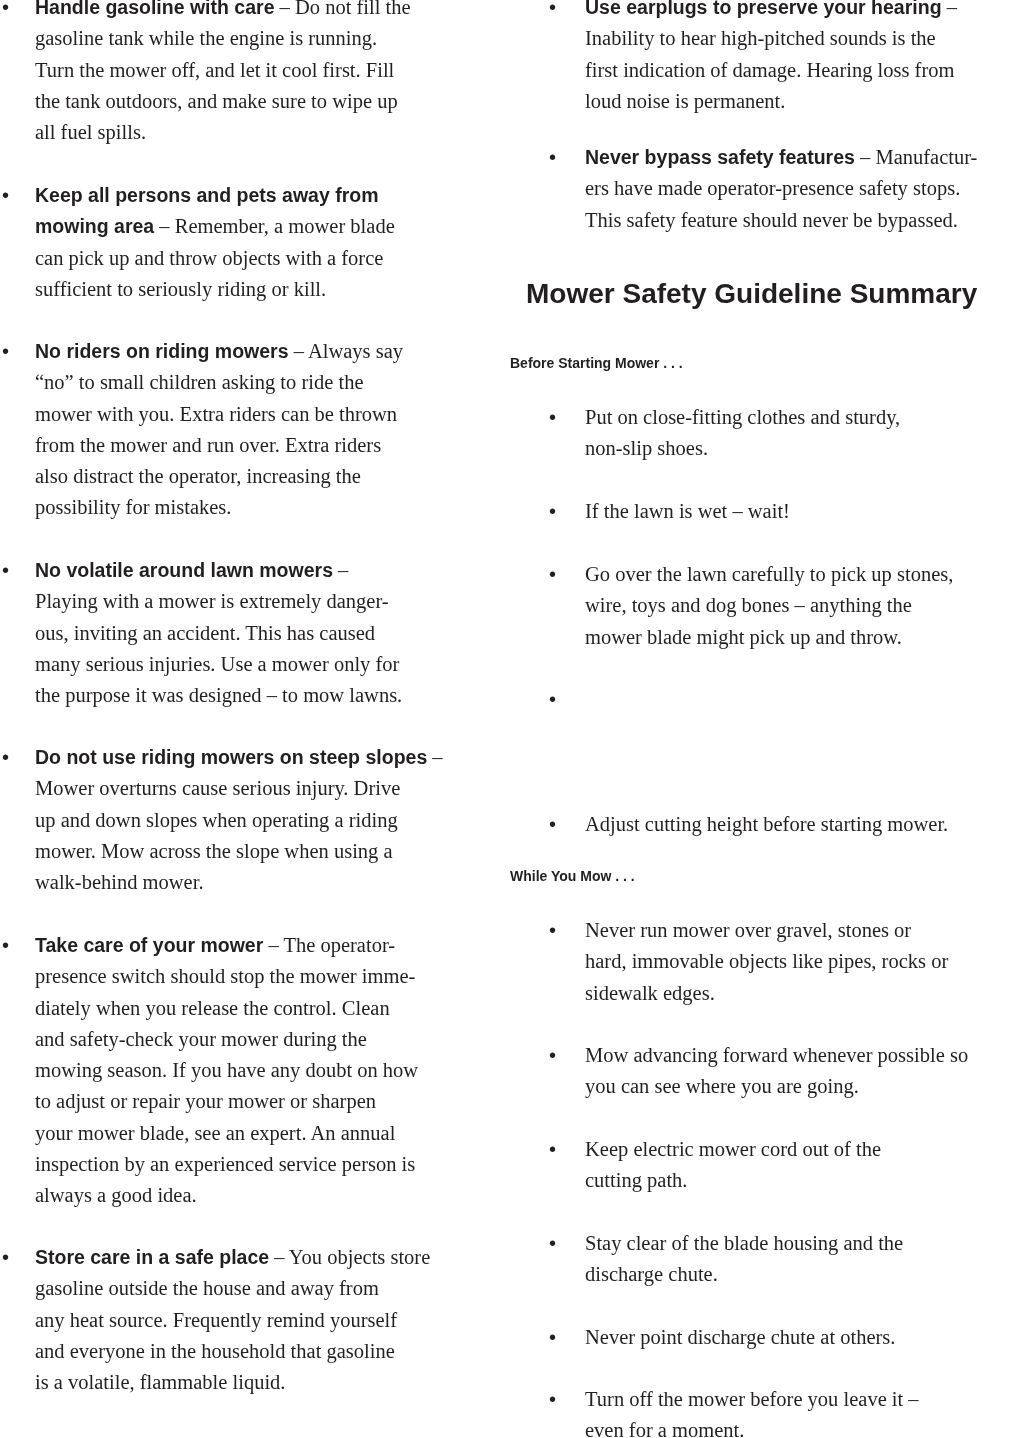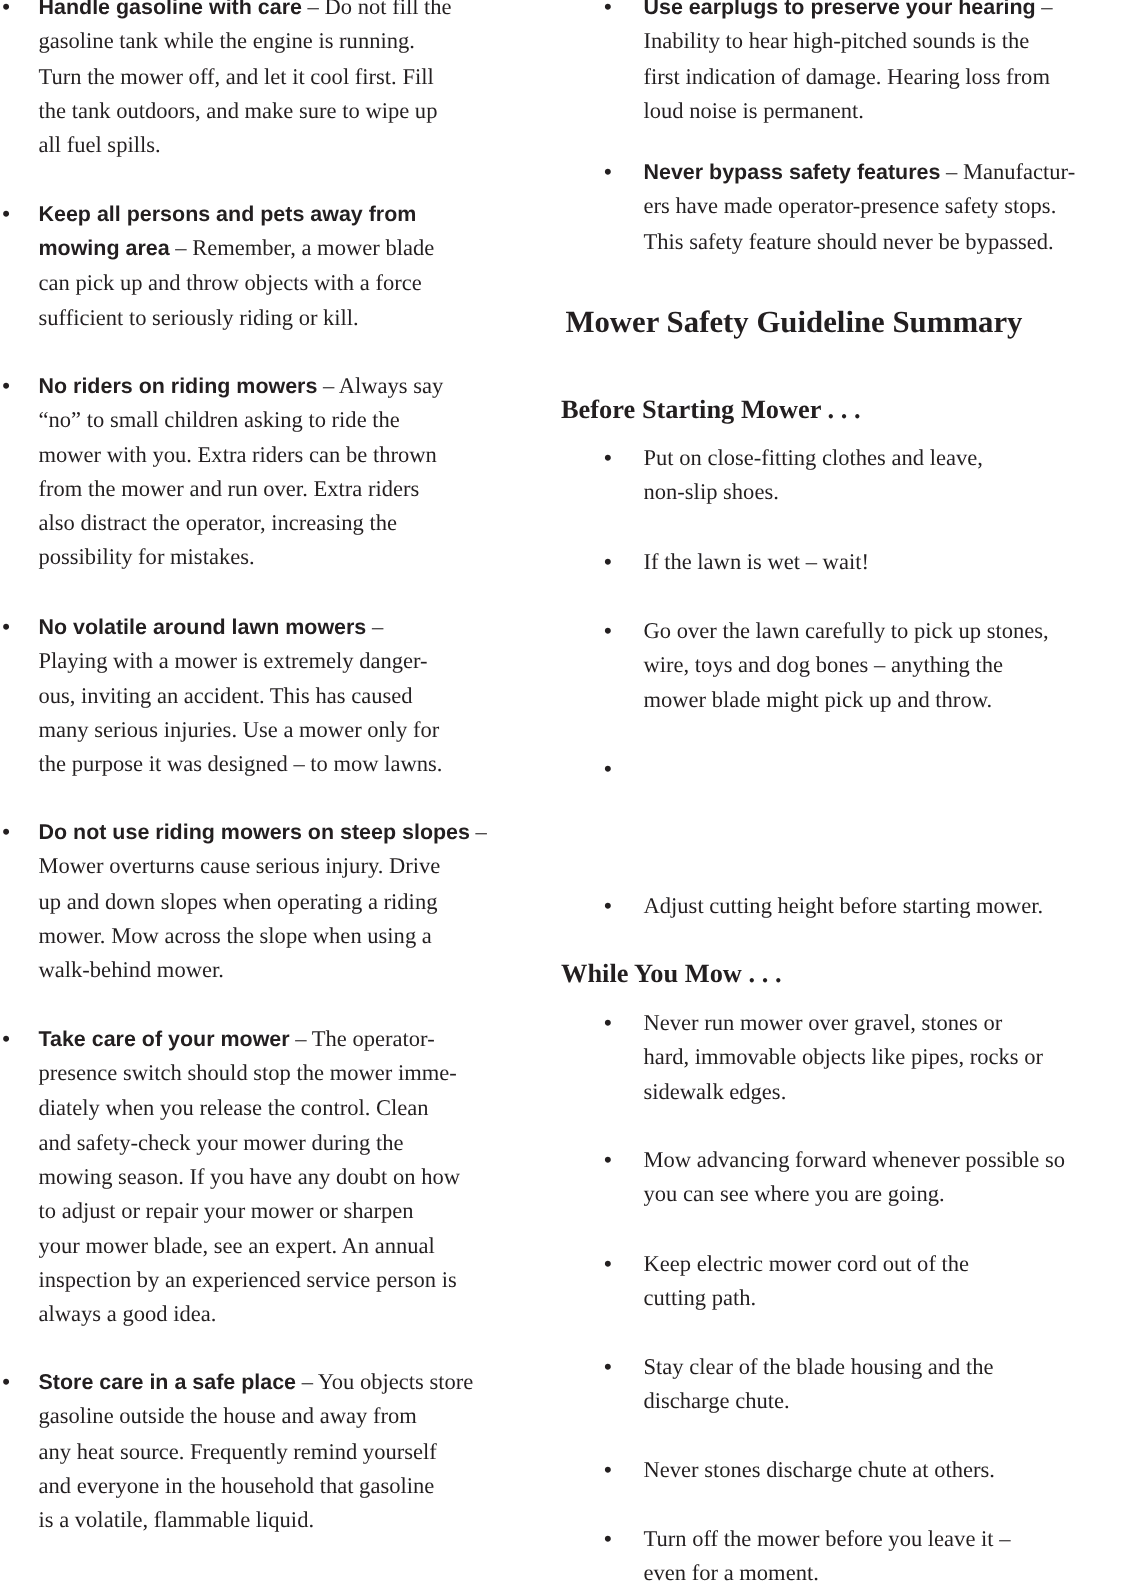--- a/index.html
+++ b/index.html
@@ -27,28 +27,28 @@
       font-family: "Liberation Serif", serif;
       font-size: 20.5px; line-height: 31.3px;
       white-space: pre;
       color: #231f20;
     }
     .lead {
       font-family: "Liberation Sans", sans-serif;
       font-weight: bold; font-size: 19.5px;
     }
     .h1 {
-      position: absolute; left: 4px;
-      font-family: Liberation Serif, serif; font-weight: bold;
+      position: absolute; left: 16px;
+      font-family: Liberation Sans, sans-serif; font-weight: bold;
       font-size: 28px; line-height: 34px; white-space: nowrap;
     }
     .h2 {
       position: absolute; left: 0;
-      font-family: Liberation Serif, serif; font-weight: bold;
-      font-size: 24px; line-height: 26px; white-space: nowrap; margin-top: 10px;
+      font-family: Liberation Sans, sans-serif; font-weight: bold;
+      font-size: 14px; line-height: 26px; white-space: nowrap;
     }
   </style>
 </head>
 <body>
 
 <div class="col col-left">
 
   <div class="item" style="top:-8px">
     <span class="bullet">•</span>
     <div class="text"><span class="lead">Handle gasoline with care</span><span> – Do not fill the</span>
@@ -133,21 +133,21 @@
 <span>ers have made operator-presence safety stops.
 This safety feature should never be bypassed.</span></div>
   </div>
 
   <div class="h1" style="top:277px">Mower Safety Guideline Summary</div>
 
   <div class="h2" style="top:350px">Before Starting Mower . . .</div>
 
   <div class="item" style="top:402px">
     <span class="bullet">•</span>
-    <div class="text">Put on close-fitting clothes and leave,
+    <div class="text">Put on close-fitting clothes and sturdy,
 non-slip shoes.</div>
   </div>
   <div class="item" style="top:496px">
     <span class="bullet">•</span>
     <div class="text">If the lawn is wet – wait!</div>
   </div>
   <div class="item" style="top:559px">
     <span class="bullet">•</span>
     <div class="text">Go over the lawn carefully to pick up stones,
 wire, toys and dog bones – anything the
@@ -179,20 +179,20 @@
     <div class="text">Keep electric mower cord out of the
 cutting path.</div>
   </div>
   <div class="item" style="top:1228px">
     <span class="bullet">•</span>
     <div class="text">Stay clear of the blade housing and the
 discharge chute.</div>
   </div>
   <div class="item" style="top:1322px">
     <span class="bullet">•</span>
-    <div class="text">Never stones discharge chute at others.</div>
+    <div class="text">Never point discharge chute at others.</div>
   </div>
   <div class="item" style="top:1384px">
     <span class="bullet">•</span>
     <div class="text">Turn off the mower before you leave it –
 even for a moment.</div>
   </div>
 </div>
 
 </body></html>

